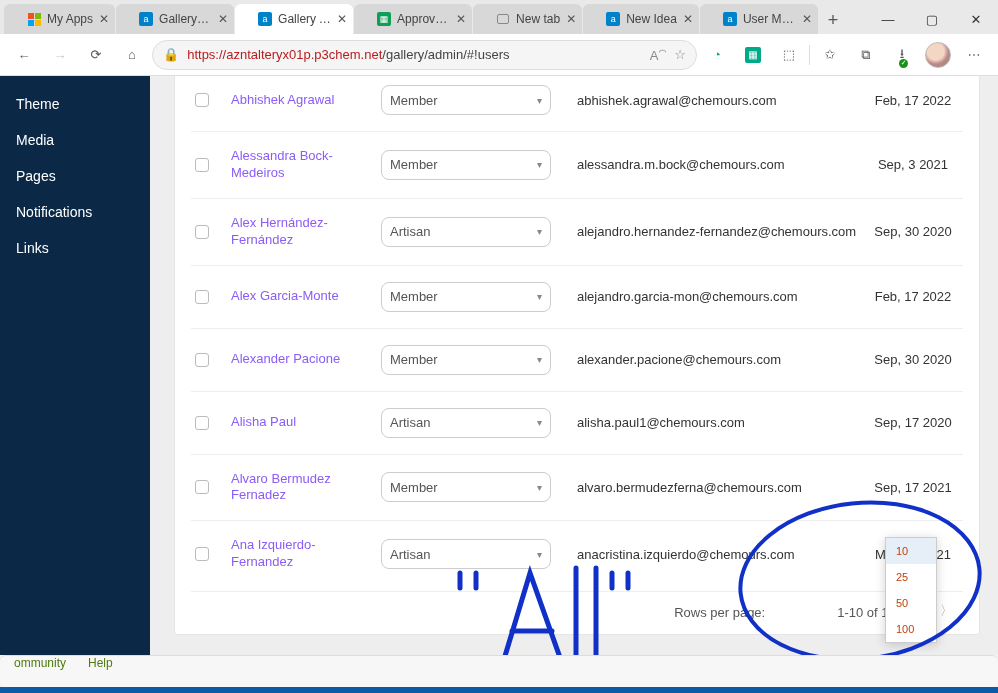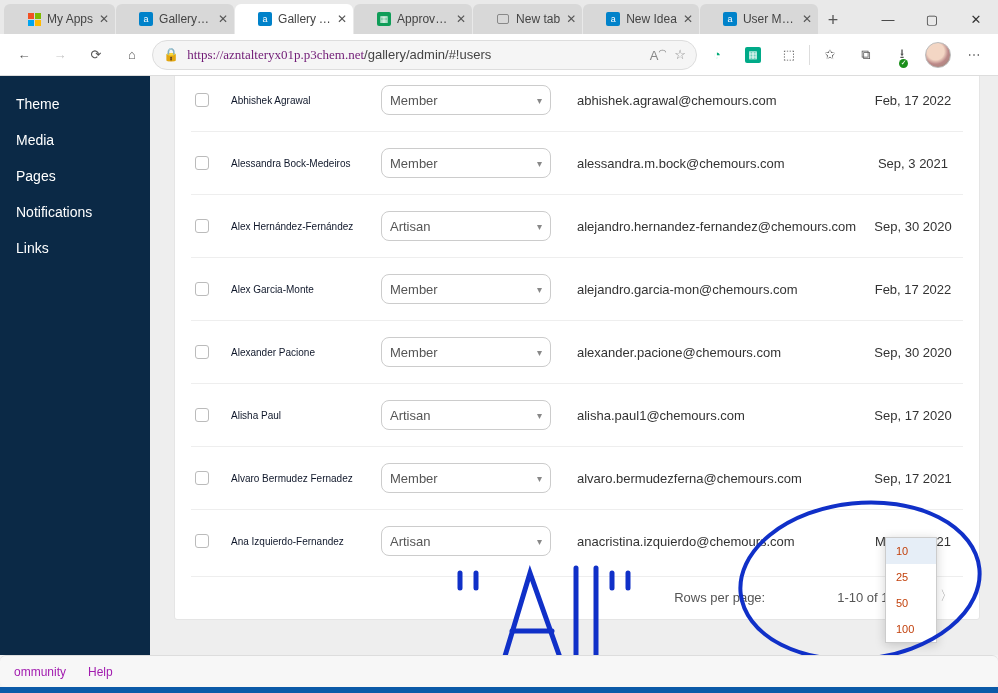--- a/index.html
+++ b/index.html
@@ -12,42 +12,42 @@
   .tab .tab-title { flex: 1; white-space: nowrap; overflow: hidden; text-overflow: ellipsis; }
   .tab .tab-close { color: #555; font-size: 12px; }
   .tab .favicon { width: 14px; height: 14px; display: flex; align-items: center; justify-content: center; font-size: 11px; }
   .new-tab-btn { width: 28px; height: 28px; display: flex; align-items: center; justify-content: center; font-size: 18px; color: #555; }
   .win-controls { margin-left: auto; display: flex; }
   .win-btn { width: 44px; height: 30px; display: flex; align-items: center; justify-content: center; color: #333; }
   .toolbar { display: flex; align-items: center; height: 42px; background: #fff; border-bottom: 1px solid #ddd; padding: 0 8px; gap: 4px; }
   .tb-btn { width: 32px; height: 32px; display: flex; align-items: center; justify-content: center; color: #555; border-radius: 4px; }
   .addr-bar { flex: 1; display: flex; align-items: center; height: 30px; background: #f5f5f5; border: 1px solid #ddd; border-radius: 15px; padding: 0 10px; gap: 8px; font-size: 13px; color: #444; }
   .addr-url { flex: 1; white-space: nowrap; overflow: hidden; }
-  .addr-url .muted { color: #701a75; font-family: Liberation Serif, serif; }
+  .addr-url .muted { color: #b91c1c; }
   .avatar { width: 26px; height: 26px; border-radius: 50%; background: radial-gradient(circle at 40% 35%, #f3d6c4 0 40%, #b88 60%, #987 100%); border: 1px solid #bbb; }
   
   .page { display: flex; height: calc(693px - 34px - 42px - 32px - 6px); }
   .sidebar { width: 150px; background: #0b2946; color: #fff; padding-top: 10px; font-size: 14px; }
   .sidebar .nav-item { padding: 10px 16px; cursor: pointer; }
   .content-wrap { flex: 1; background: #eeeeee; position: relative; overflow: hidden; }
   .card { position: absolute; left: 24px; right: 18px; top: -20px; background: #fff; border: 1px solid #e5e5e5; border-radius: 3px; padding: 12px 16px 8px; }
   .user-row { display: flex; align-items: center; padding: 16px 0; border-bottom: 1px solid #eee; }
   .user-row:last-child { border-bottom: none; }
   .chk { width: 14px; height: 14px; border: 1.5px solid #bbb; border-radius: 3px; margin: 0 22px 0 4px; }
-  .uname { width: 150px; color: #0f172a; font-size: 10px; line-height: 1.3; padding-right: 10px; }
+  .uname { width: 150px; color: #8b5cf6; font-size: 13px; line-height: 1.3; padding-right: 10px; }
   .role-select { width: 170px; height: 30px; border: 1px solid #ccc; border-radius: 8px; display: flex; align-items: center; padding: 0 8px; justify-content: space-between; color: #555; }
   .role-select .chev { font-size: 10px; color: #888; }
   .email { flex: 1; padding-left: 26px; color: #333; font-size: 13px; }
   .date { width: 100px; text-align: center; color: #333; font-size: 13px; }
   .table-footer { display: flex; justify-content: flex-end; align-items: flex-end; gap: 6px; padding: 10px 6px 6px; font-size: 13px; color: #555; border-top: 1px solid #eee; margin-top: 4px; }
   .pager-btn { color: #aaa; padding: 0 4px; }
   .rpp-dropdown { position: absolute; background: #fff; border: 1px solid #ccc; box-shadow: 0 2px 10px rgba(0,0,0,0.18); width: 52px; }
   .rpp-opt { padding: 7px 10px; font-size: 11px; color: #c2410c; }
   .rpp-opt.sel { background: #e6eef7; }
-  .footer-bar { height: 32px; background: #f7f7f7; border-top: 1px solid #ddd; display: flex; align-items: center; padding: 0 14px; gap: 22px; font-size: 12px; color: #a21caf; border-radius: 6px; }
+  .footer-bar { height: 32px; background: #f7f7f7; border-top: 1px solid #ddd; display: flex; padding: 0 14px; gap: 22px; font-size: 12px; color: #4d7c0f; border-radius: 6px; }
   .blue-strip { height: 6px; background: linear-gradient(to right, #0b5aa8, #0b5aa8); }
   
   .annot { position: absolute; pointer-events: none; }
   .annot svg { overflow: visible; }
 </style>
 </head>
 <body>
 
 <div class="browser-chrome">
   <div class="tabs-bar">

